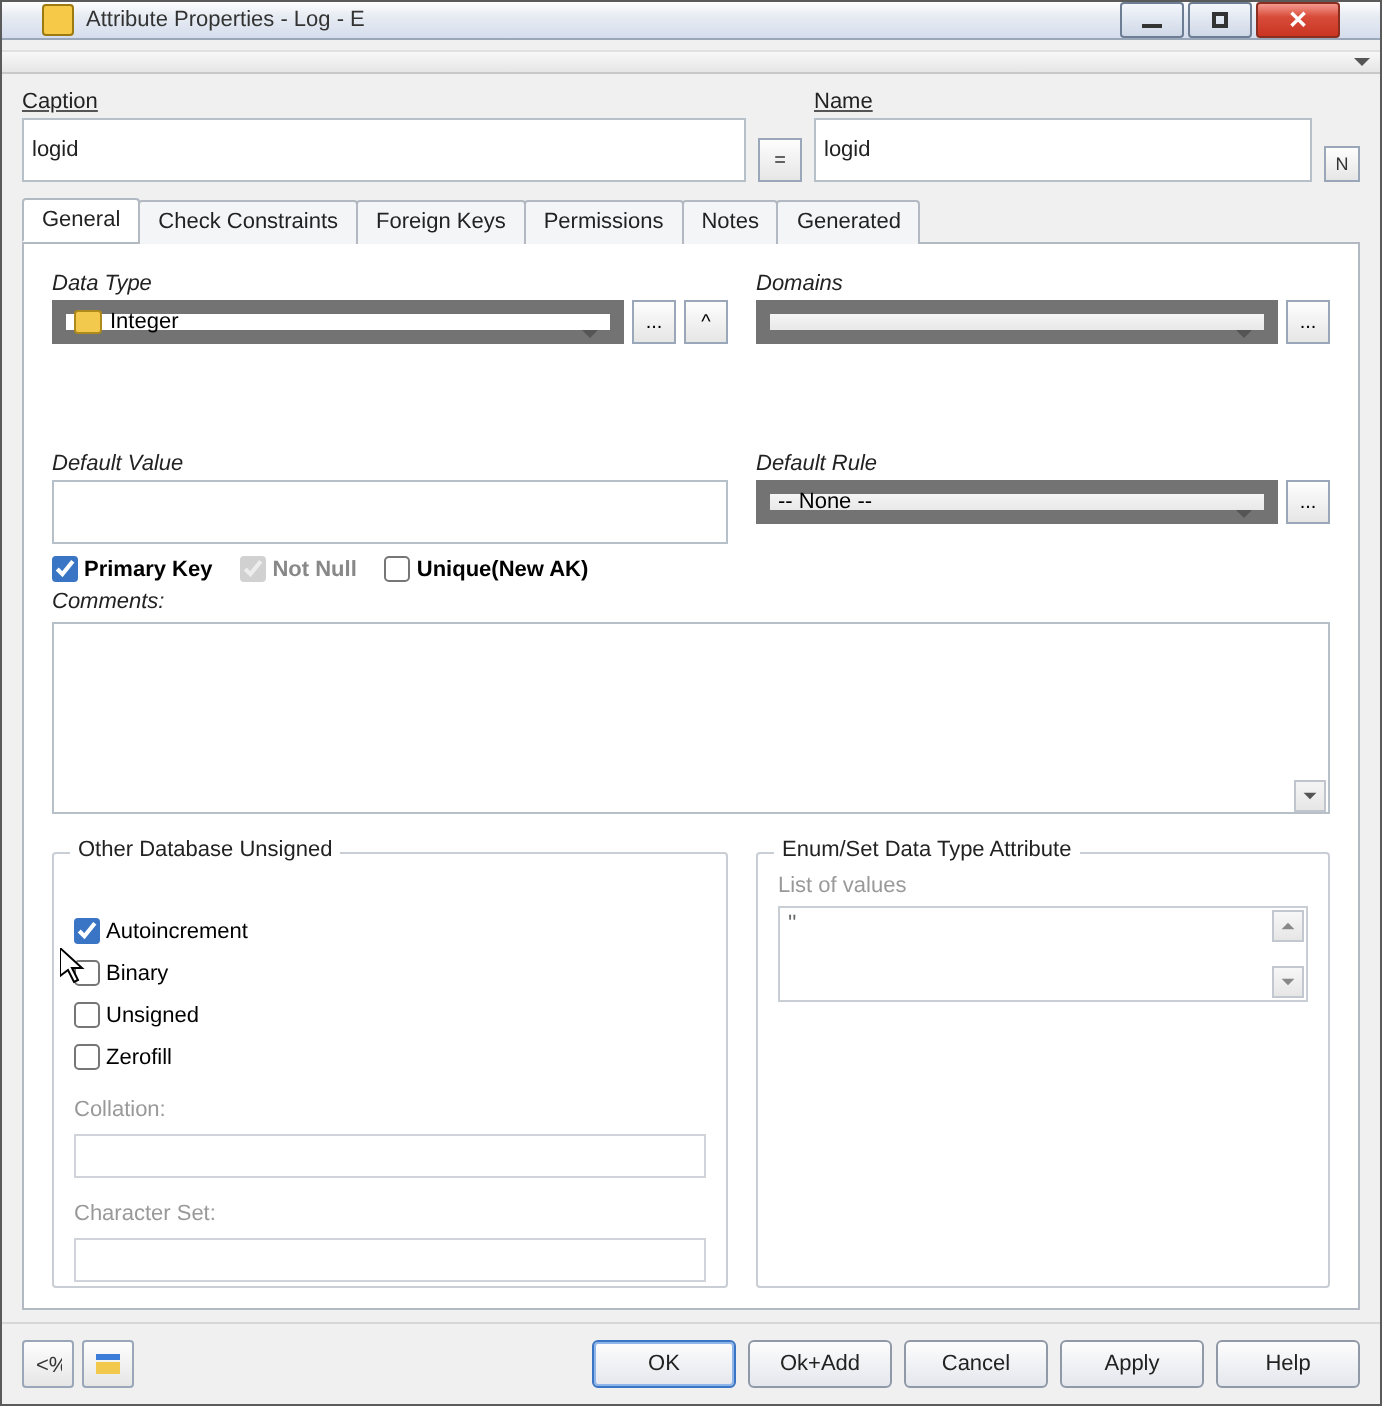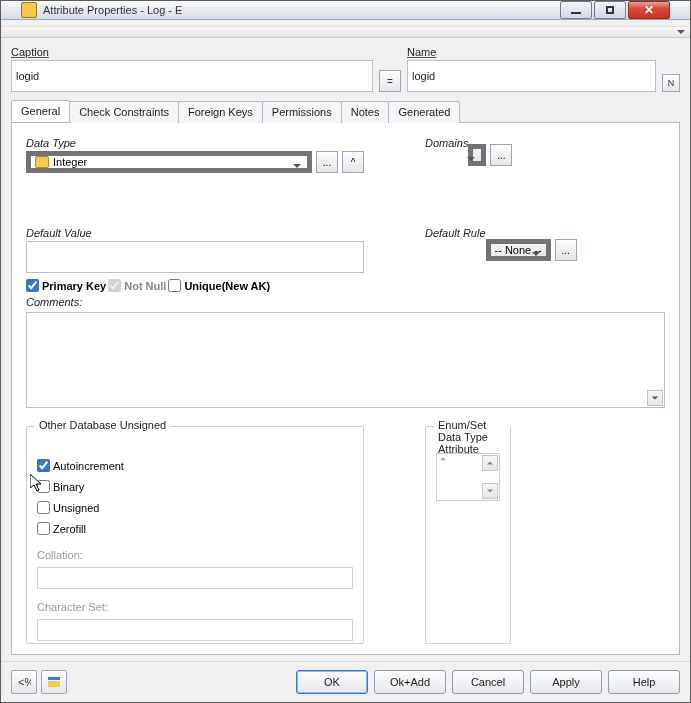--- a/index.html
+++ b/index.html
@@ -35,33 +35,33 @@
 
 
 .tabs { display: flex; border-bottom: 1px solid #b3b9c2; margin-bottom: 0; }
 .tab { padding: 4px 9px 3px; border: 1px solid #b3b9c2; border-bottom: none; background: #f4f5f7; margin-right: -1px; color: #222; border-radius: 2px 2px 0 0; position: relative; top: 1px; }
 .tab.active { background: #fff; border-bottom: 1px solid #fff; top: 0; padding-bottom:4px; }
 
 .tab-body { flex: 1; background: #fff; border: 1px solid #b3b9c2; border-top: none; padding: 14px 14px 10px 14px; display: flex; flex-direction: column; }
 
 .two-col { display: flex; gap: 14px; }
 .left-col { width: 338px; display:flex; flex-direction:column; }
-.right-col { flex: 1; display:flex; flex-direction:row;margin-left:47px; }
+.right-col { flex: 1; display:flex; flex-direction:column; }
 
 .field-label { color:#222; margin-bottom:2px;font-style:italic; }
 .inline-row { display:flex; gap:4px; align-items:center; }
-.combo { flex:1; height:22px; border:5px solid #737373; background:#fff; display:flex; align-items:center; padding:0 4px; position:relative; }
+.combo { flex:1; height:22px; border:7px solid #737373; background:#fff; display:flex; align-items:center; padding:0 4px; position:relative; }
 .combo .caret { position:absolute; right:2px; top:2px; width:16px; height:16px; display:flex;align-items:center;justify-content:center; }
 .combo.domain { background:linear-gradient(#f5f5f5,#e8e8e8); }
 .type-icon { width:14px; height:12px; background:#f2c94c; border:1px solid #b08a1a; border-radius:2px; margin-right:4px; display:inline-block;}
 .mini-btn { width:22px; height:22px; border:1px solid #9aa7b8; background:linear-gradient(#fdfdfd,#e6e6e6); display:flex;align-items:center;justify-content:center;font-size:10px;}
 
 .spacer { height: 54px; }
 
-.checks-row { display:flex; gap:2px; margin:6px 0 4px; align-items:flex-start; }
+.checks-row { display:flex; gap:14px; margin:6px 0 4px; align-items:flex-start; }
 .chk { display:flex; align-items:center; gap:3px; }
 .chk input { width:13px; height:13px; accent-color:#3a74c4;}
 .chk.bold { font-weight: bold; }
 .chk.disabled { color:#888; }
 
 textarea.comments { width:100%; height:96px; border:1px solid #b7bfc9; background:#fff; resize:none; padding:4px; margin-top:2px; margin-bottom:10px;}
 .comments-wrap {position:relative;}
 .scroll-stub { position:absolute; right:2px; bottom:14px; width:16px;height:16px; border:1px solid #c0c4cc; background:linear-gradient(#f5f5f5,#e6e6e6); display:flex;align-items:center;justify-content:center;}
 
 .group { border:1px solid #c9cdd4; border-radius:2px; padding:10px 10px 10px 10px; position:relative; margin-top:6px;}

